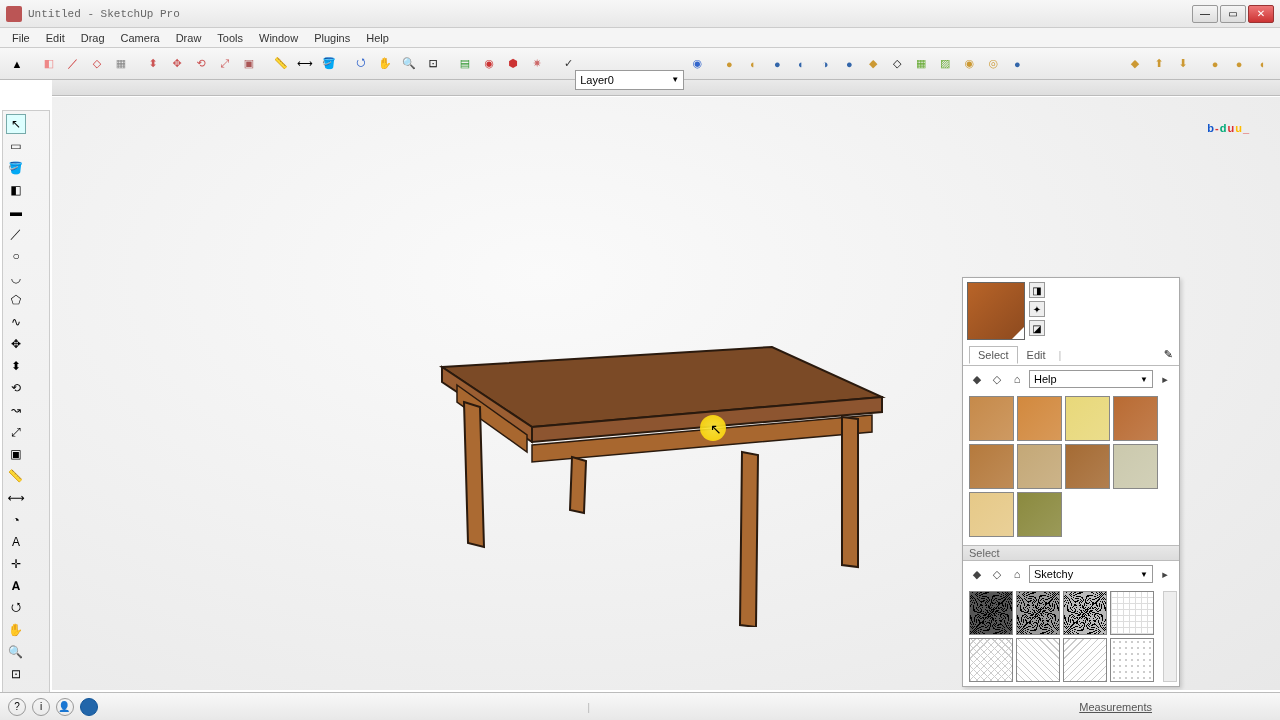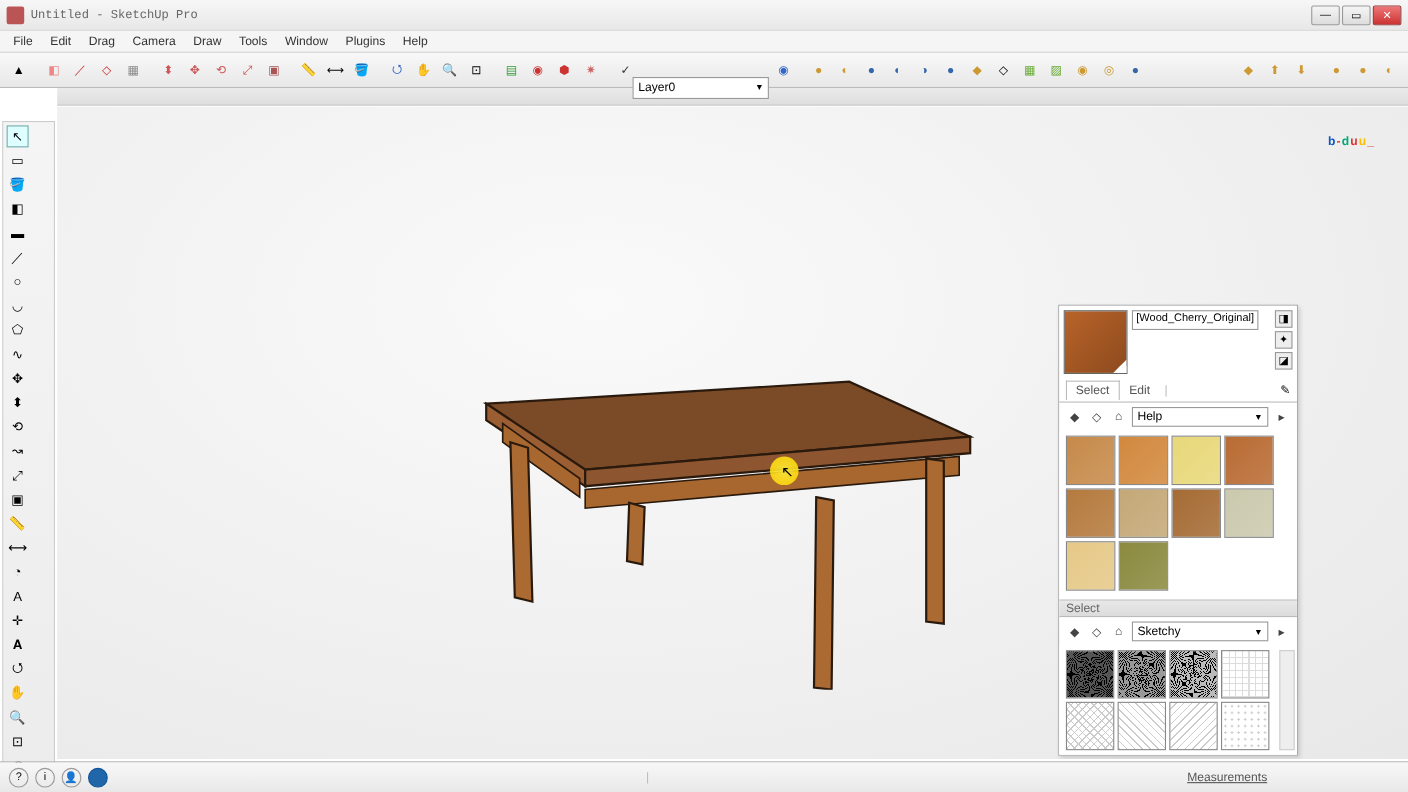--- a/index.html
+++ b/index.html
@@ -15,21 +15,21 @@
 
 
 .menubar { height: 20px; background:#f5f5f5; border-bottom:1px solid #ccc; display:flex; align-items:center; padding:0 4px; }
 .menu-item { padding: 2px 8px; color:#333; }
 
 
 .toolbar { height: 32px; background: linear-gradient(#f8f8f8,#e8e8e8); border-bottom:1px solid #bbb; display:flex; align-items:center; padding:0 6px; gap:2px; }
 .tbtn { width: 22px; height: 22px; border: 1px solid transparent; display:flex; align-items:center; justify-content:center; border-radius:2px; }
 .tsep { width:6px; }
 .layer-box { display:flex; align-items:center; margin-left:6px; }
-.layer-select { width:124px; height:20px; border:1px solid #999; background:#fff; padding:0 4px; display:flex; align-items:center;margin-top:32px; }
+.layer-select { width:109px; height:20px; border:1px solid #999; background:#fff; padding:0 4px; display:flex; align-items:center;margin-top:32px; }
 .layer-select .arrow { margin-left:auto; font-size:8px; }
 
 
 .left-tools { position:absolute; left:2px; top:110px; width:48px; background:linear-gradient(#f5f5f5,#ececec); border:1px solid #ccc; display:flex; flex-wrap:wrap; padding:2px; }
 .ltool { width:20px; height:20px; margin:1px; border:1px solid transparent; display:flex; align-items:center; justify-content:center; font-size:12px; }
 .ltool.sel { border:1px solid #7aa; background:#dff; }
 
 
 .top-strip { height:16px; background:linear-gradient(#eaeaea,#dedede); border-bottom:1px solid #bbb; margin-left:52px; }
 .canvas { position:absolute; left:52px; top:97px; right:0; bottom:30px; background: radial-gradient(ellipse at 40% 30%, #fafafa, #e8e8e8); overflow:hidden; }
@@ -301,23 +301,20 @@
   <div class="cursor-ptr" style="left:658px;top:324px;">↖</div>
 
   <div class="logo">
     <span class="b1">b</span><span class="b2">-</span><span class="b3">d</span><span class="b4">u</span><span class="b5">u</span><span class="b6">_</span>
   </div>
 
   <div class="panel">
     <div class="panel-body">
       <div class="mat-top">
         <div class="cur-mat"></div>
-        <div class="mat-name-box">
-          <div class="mat-name">[Wood_Cherry_Original]</div>
-        </div>
         <div class="mat-icons">
           <div class="mi">◨</div>
           <div class="mi">✦</div>
           <div class="mi">◪</div>
         </div>
       </div>
       <div class="tabs">
         <div class="tab active">Select</div>
         <div class="tab">Edit</div>
         <span style="margin-left:4px;color:#bbb">|</span>

